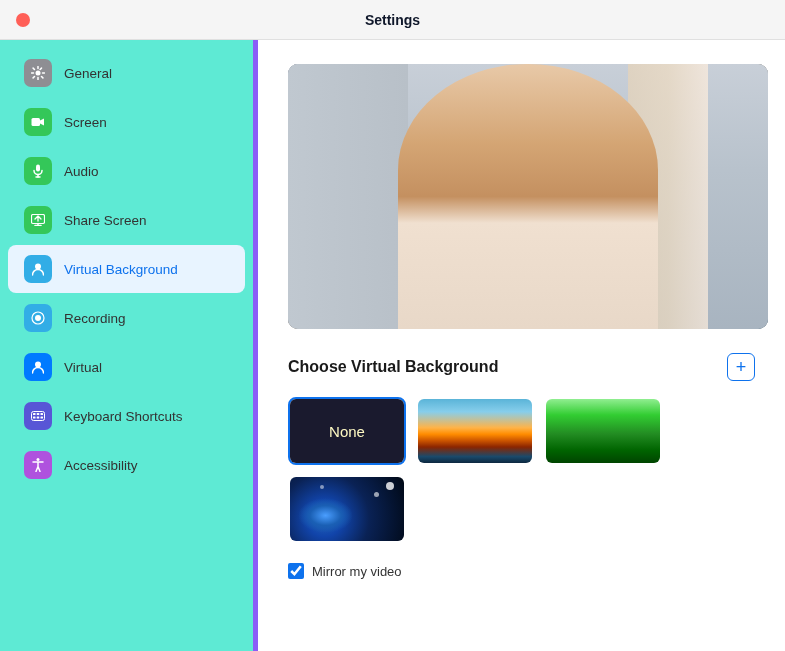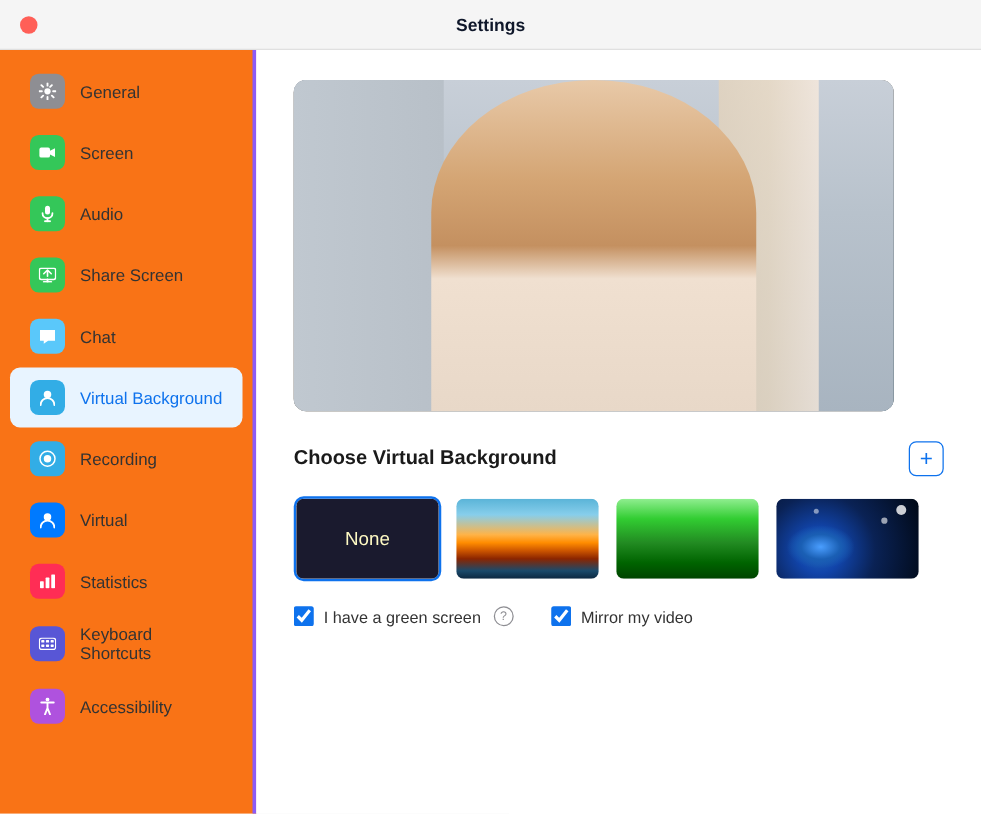--- a/index.html
+++ b/index.html
@@ -37,23 +37,23 @@
       font-size: 14px;
       font-weight: 600;
       color: #0f172a;
     }
     .main-layout {
       display: flex;
       flex: 1;
       overflow: hidden;
     }
     .sidebar {
-      width: 205px;
-      background: #f97316;
-      border-right: 3px solid #8b5cf6;
+      width: 258px;
+      background: #5eead4;
+      border-right: 5px solid #8b5cf6;
       padding: 8px 0;
       overflow-y: auto;
       flex-shrink: 0;
     }
     .sidebar-item {
       display: flex;
       align-items: center;
       padding: 10px 16px;
       cursor: pointer;
       border-radius: 8px;
@@ -271,28 +271,20 @@
         <div class="icon-circle" style="background: rgb(52, 199, 89);">
           <svg width="14" height="12" viewBox="0 0 14 12" fill="none">
       <rect x="0.5" y="0.5" width="13" height="9" rx="1.5" stroke="white" stroke-width="1.2" fill="none"></rect>
       <line x1="4" y1="11.5" x2="10" y2="11.5" stroke="white" stroke-width="1.5" stroke-linecap="round"></line>
       <line x1="7" y1="9.5" x2="7" y2="11.5" stroke="white" stroke-width="1.5" stroke-linecap="round"></line>
       <path d="M7 7V2M4 5l3-3 3 3" stroke="white" stroke-width="1.3" stroke-linecap="round" stroke-linejoin="round"></path>
     </svg>
         </div>
         <span class="item-label">Share Screen</span>
       </div>
-      <div class="sidebar-item">
-        <div class="icon-circle" style="background: rgb(90, 200, 250);">
-          <svg width="14" height="13" viewBox="0 0 14 13" fill="none">
-      <path d="M1 1h12v8.5H7.5L4 12V9.5H1V1Z" fill="white"></path>
-    </svg>
-        </div>
-        <span class="item-label">Chat</span>
-      </div>
       <div class="sidebar-item active">
         <div class="icon-circle" style="background: rgb(50, 173, 230);">
           <svg width="12" height="14" viewBox="0 0 12 14" fill="none">
       <circle cx="6" cy="4.5" r="3" fill="white"></circle>
       <path d="M0.5 13C0.5 10 2.8 7.5 6 7.5S11.5 10 11.5 13" stroke="white" stroke-width="1.5" stroke-linecap="round" fill="none"></path>
     </svg>
         </div>
         <span class="item-label">Virtual Background</span>
       </div>
       <div class="sidebar-item">
@@ -305,30 +297,20 @@
         <span class="item-label">Recording</span>
       </div>
       <div class="sidebar-item">
         <div class="icon-circle" style="background: rgb(0, 122, 255);">
           <svg width="12" height="14" viewBox="0 0 12 14" fill="none">
       <circle cx="6" cy="4.5" r="3" fill="white"></circle>
       <path d="M0.5 13C0.5 10 2.8 7.5 6 7.5S11.5 10 11.5 13" stroke="white" stroke-width="1.5" stroke-linecap="round" fill="none"></path>
     </svg>
         </div>
         <span class="item-label">Virtual</span>
-      </div>
-      <div class="sidebar-item">
-        <div class="icon-circle" style="background: rgb(255, 45, 85);">
-          <svg width="14" height="12" viewBox="0 0 14 12" fill="none">
-      <rect x="1" y="6" width="3" height="5.5" fill="white" rx="0.5"></rect>
-      <rect x="5.5" y="3" width="3" height="8.5" fill="white" rx="0.5"></rect>
-      <rect x="10" y="0.5" width="3" height="11" fill="white" rx="0.5"></rect>
-    </svg>
-        </div>
-        <span class="item-label">Statistics</span>
       </div>
       <div class="sidebar-item">
         <div class="icon-circle" style="background: rgb(88, 86, 214);">
           <svg width="14" height="10" viewBox="0 0 14 10" fill="none">
       <rect x="0.5" y="0.5" width="13" height="9" rx="2" stroke="white" stroke-width="1"></rect>
       <rect x="2" y="2" width="2.5" height="2" rx="0.5" fill="white"></rect>
       <rect x="5.75" y="2" width="2.5" height="2" rx="0.5" fill="white"></rect>
       <rect x="9.5" y="2" width="2.5" height="2" rx="0.5" fill="white"></rect>
       <rect x="2" y="5.5" width="2.5" height="2" rx="0.5" fill="white"></rect>
       <rect x="5.75" y="5.5" width="2.5" height="2" rx="0.5" fill="white"></rect>
@@ -382,22 +364,17 @@
       <div style="position:absolute;top:15px;right:25px;width:5px;height:5px;background:white;border-radius:50%;opacity:0.6;"></div>
       <div style="position:absolute;top:8px;left:30px;width:4px;height:4px;background:white;border-radius:50%;opacity:0.5;"></div>
     </div>
           </div>
         </div>
     </div>
 
     <div class="checkboxes">
       <div class="checkbox-item">
         <input type="checkbox" class="checkbox-input" checked="" style="">
-        <label>I have a green screen</label>
-        <span class="help-icon">?</span>
-      </div>
-      <div class="checkbox-item">
-        <input type="checkbox" class="checkbox-input" checked="" style="">
         <label>Mirror my video</label>
       </div>
     </div>
   </div>
 </div>
 
 </body></html>

